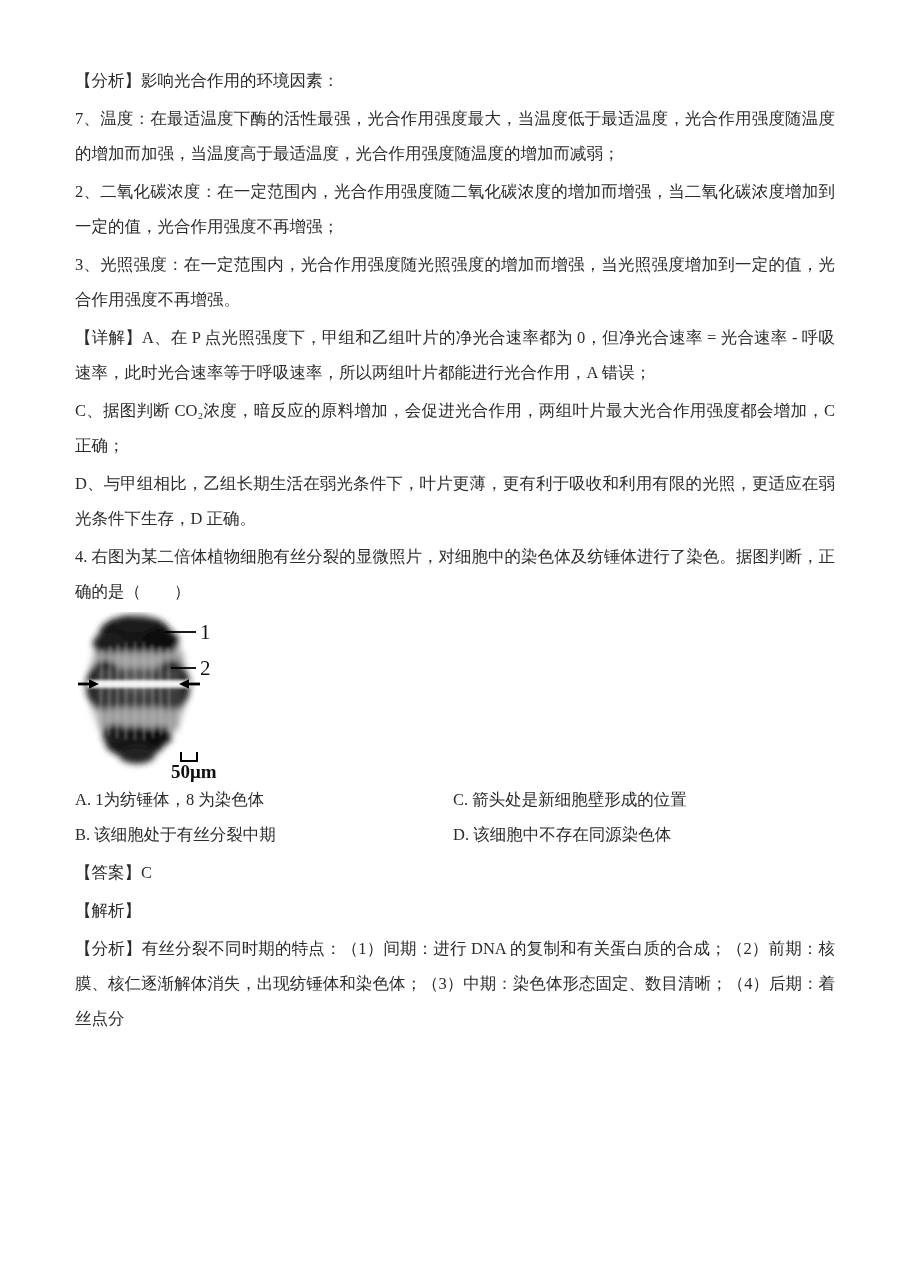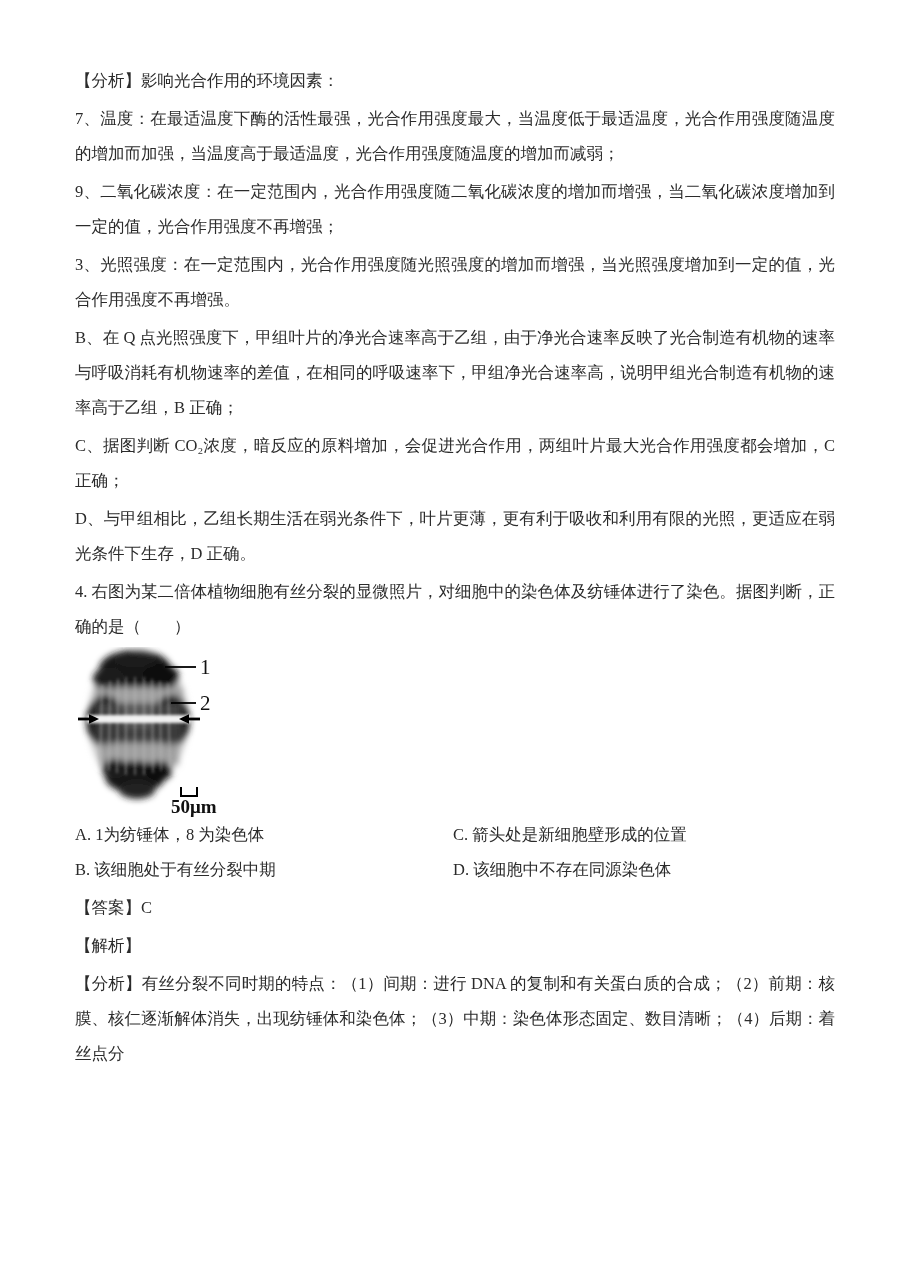--- a/index.html
+++ b/index.html
@@ -46,23 +46,23 @@
     font-family: "Liberation Serif", "DejaVu Serif", serif;
   }
 </style>
 </head>
 <body>
 
 <div class="page">
 
   <p class="doc">【分析】影响光合作用的环境因素：</p>
   <p class="doc">7、温度：在最适温度下酶的活性最强，光合作用强度最大，当温度低于最适温度，光合作用强度随温度的增加而加强，当温度高于最适温度，光合作用强度随温度的增加而减弱；</p>
-  <p class="doc">9、二氧化碳浓度：在一定范围内，光合作用强度随二氧化碳浓度的增加而增强，当二氧化碳浓度增加到一定的值，光合作用强度不再增强；</p>
+  <p class="doc">2、二氧化碳浓度：在一定范围内，光合作用强度随二氧化碳浓度的增加而增强，当二氧化碳浓度增加到一定的值，光合作用强度不再增强；</p>
   <p class="doc">3、光照强度：在一定范围内，光合作用强度随光照强度的增加而增强，当光照强度增加到一定的值，光合作用强度不再增强。</p>
-  <p class="doc">B、在 Q 点光照强度下，甲组叶片的净光合速率高于乙组，由于净光合速率反映了光合制造有机物的速率与呼吸消耗有机物速率的差值，在相同的呼吸速率下，甲组净光合速率高，说明甲组光合制造有机物的速率高于乙组，B 正确；</p>
+  <p class="doc">【详解】A、在 P 点光照强度下，甲组和乙组叶片的净光合速率都为 0，但净光合速率 = 光合速率 - 呼吸速率，此时光合速率等于呼吸速率，所以两组叶片都能进行光合作用，A 错误；</p>
   <p class="doc">C、据图判断 CO₂浓度，暗反应的原料增加，会促进光合作用，两组叶片最大光合作用强度都会增加，C 正确；</p>
   <p class="doc">D、与甲组相比，乙组长期生活在弱光条件下，叶片更薄，更有利于吸收和利用有限的光照，更适应在弱光条件下生存，D 正确。</p>
   <p class="doc">4. 右图为某二倍体植物细胞有丝分裂的显微照片，对细胞中的染色体及纺锤体进行了染色。据图判断，正确的是（　　）</p>
 
   <div class="figure-block">
     <svg width="260" height="170" viewBox="0 0 260 170" xmlns="http://www.w3.org/2000/svg">
       <defs>
         <filter id="blurBig" x="-30%" y="-30%" width="160%" height="160%">
             <feGaussianBlur stdDeviation="3.2"></feGaussianBlur>
           </filter>

